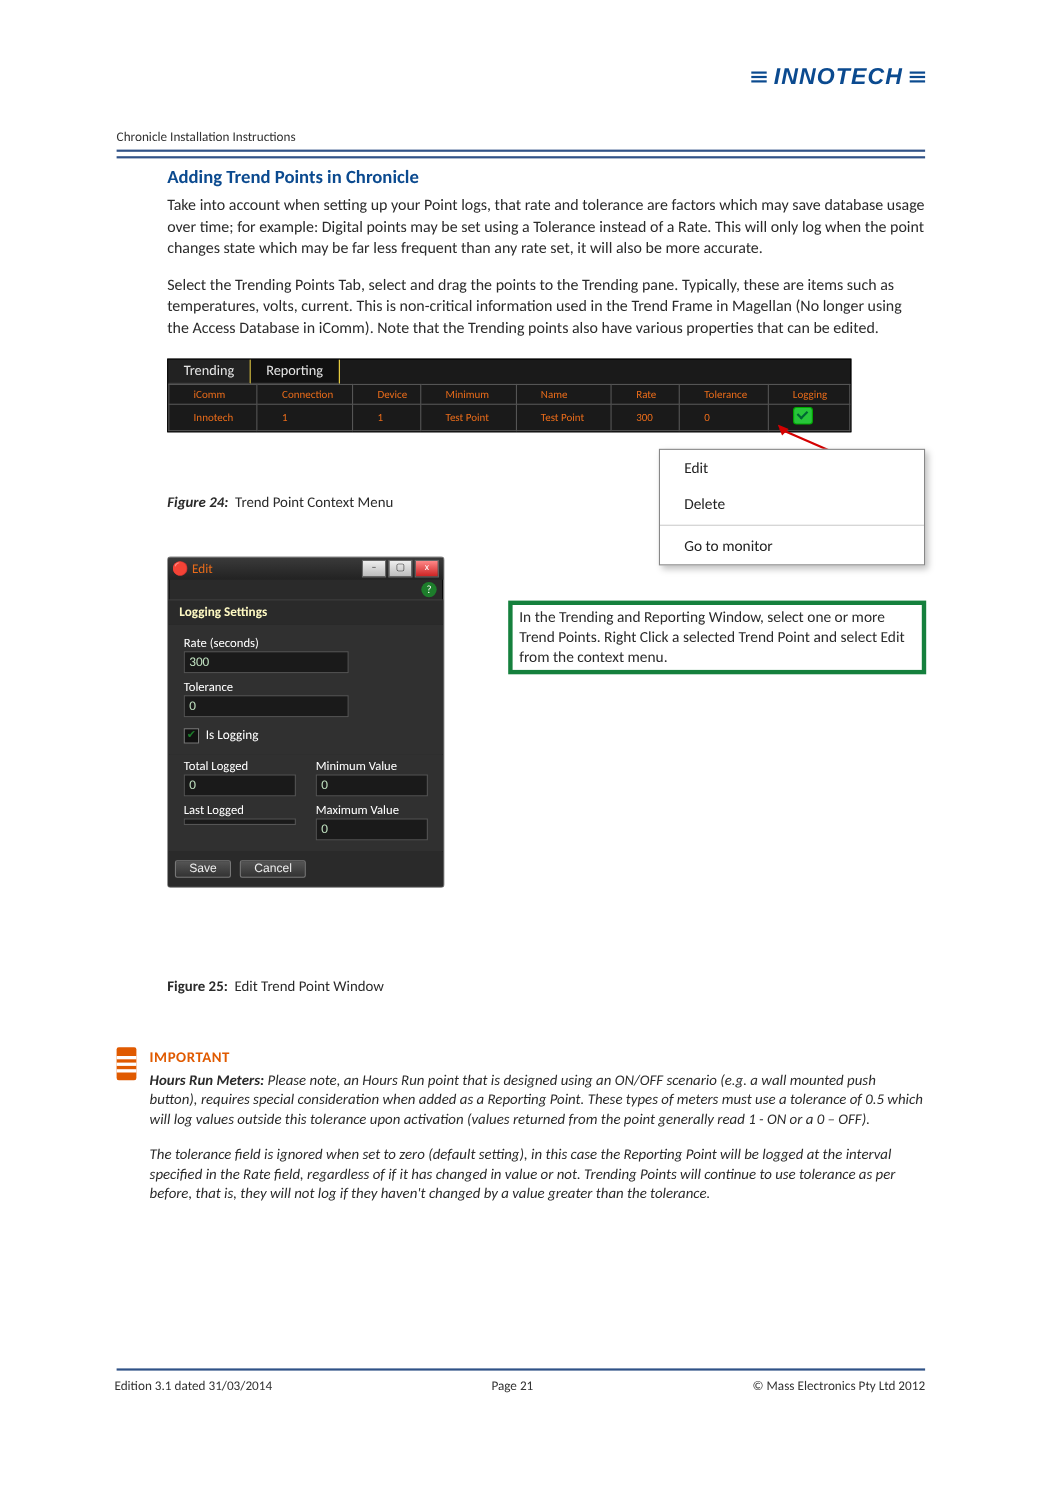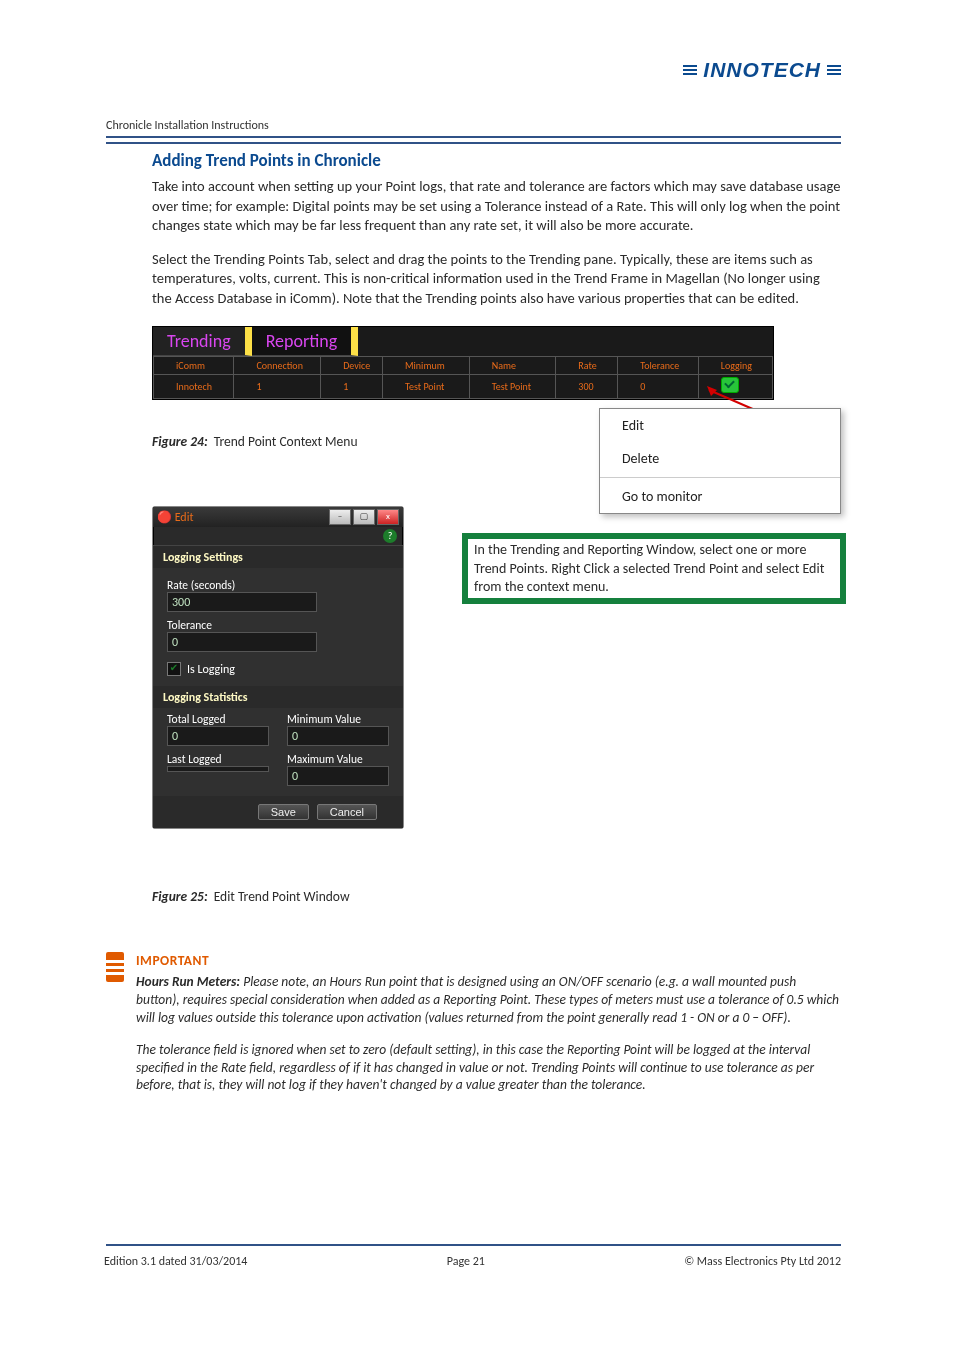--- a/index.html
+++ b/index.html
@@ -12,53 +12,53 @@
 .logo .tail span{display:block;width:14px;height:2px;background:#0b4a8f}
 .running{font-size:12px;color:#333;margin-top:70px}
 .rule{height:2px;margin-top:4px;background:#1a3f7a;opacity:.9}
 .rule2{height:2px;margin-top:4px;background:#1a3f7a;opacity:.9;margin-bottom:6px}
 .content{margin-left:46px;margin-top:6px}
 h2{font-size:17px;font-weight:700;color:#0b4a8f;margin:6px 0 6px}
 p{font-size:14.5px;line-height:1.35;margin:0 0 14px}
 .fig-area{position:relative;margin-left:0;margin-top:18px;height:570px}
 .trend-panel{position:absolute;left:0;top:0;width:620px;border:1px solid #000;background:#1a1a1a}
 .tabs{display:flex}
-.tab{padding:3px 14px;font-size:18px;color:#d946ef;border-right:7px solid #fde047;border-bottom:1px solid #444;background:#111;cursor:default}
+.tab{padding:3px 14px;font-size:13px;color:#e5e5e5;border-right:1px solid #fde047;border-bottom:1px solid #444;background:#111;cursor:default}
 .tab.active-tab{background:#222}
 table.grid{width:100%;border-collapse:collapse;table-layout:fixed}
 table.grid th,table.grid td{border:1px solid #555;padding:2px 22px;font-size:10px;text-align:left;color:#e86b1a;font-weight:400}
 table.grid td{color:#e86b1a}
 .arrow{position:absolute;left:555px;top:60px;pointer-events:none}
 .ctx-menu{position:absolute;left:447px;top:82px;width:240px;background:#fff;border:1px solid #888;box-shadow:3px 3px 6px rgba(0,0,0,.25)}
 .ctx-menu div{padding:8px 22px;font-size:14px;color:#222}
 .ctx-menu .sep{border-top:1px solid #ccc;margin:2px 0;padding:0;height:0}
-.fig-caption{font-size:13.5px;margin-top:7px}
+.fig-caption{font-size:13.5px;margin-top:22px}
 .fig-caption b{font-style:italic;font-weight:700}
-.red-box{position:absolute;left:310px;top:207px;width:360px;border:6px solid #15803d;padding:2px 6px;font-size:14px;line-height:1.3;background:#fff}
+.red-box{position:absolute;left:310px;top:220px;width:360px;border:4px solid #15803d;padding:2px 6px;font-size:14px;line-height:1.3;background:#fff}
 .edit-win{position:absolute;left:0;top:180px;width:250px;background:#2a2a2a;border:1px solid #888;border-radius:3px;box-shadow:0 0 0 1px #000 inset}
 .titlebar{display:flex;align-items:center;justify-content:space-between;padding:2px 4px;background:linear-gradient(#3a3a3a,#222);font-size:12px;color:#e86b1a}
 .titlebar .buttons{display:flex;gap:2px}
 .titlebar .btn{width:20px;height:14px;border:1px solid #666;background:linear-gradient(#eee,#bbb);font-size:9px;line-height:12px;text-align:center;color:#333}
 .titlebar .btn.close{background:linear-gradient(#f88,#c22);color:#fff}
 .help{display:flex;justify-content:flex-end;padding:2px 6px;border-bottom:1px solid #444}
 .help span{width:14px;height:14px;border-radius:50%;background:#1d7d2b;color:#fff;font-size:10px;text-align:center;line-height:14px}
 .section-h{color:#fef9c3;font-size:12px;font-weight:700;padding:4px 10px;background:#2a2a2a}
 .form-body{padding:4px 14px 10px;background:#303030}
 .lbl{color:#fff;font-size:11.5px;margin-top:6px}
 .inp{background:#1a1a1a;border:1px solid #555;color:#bfe0bf;font-size:12px;padding:2px 4px;width:150px;box-sizing:border-box}
 .chk{display:flex;align-items:center;gap:6px;margin-top:10px;color:#fff;font-size:12px}
 .chk .box{width:12px;height:12px;border:1px solid #777;background:#111;color:#1d7d2b;font-size:10px;line-height:10px;text-align:center}
 .stats{display:flex;gap:18px;padding:4px 14px 10px;background:#303030}
 .stats .col{flex:1}
 .stats .lbl2{color:#fff;font-size:11.5px}
 .inp2{background:#1a1a1a;border:1px solid #555;color:#bfe0bf;font-size:12px;padding:2px 4px;width:100%;box-sizing:border-box}
-.dlg-buttons{display:flex;justify-content:flex-end;gap:8px;padding:8px 26px;background:#2a2a2a}
+.dlg-buttons{display:flex;gap:8px;padding:8px 6px;background:#2a2a2a}
 .dlg-buttons button{font-size:11px;padding:1px 12px;background:linear-gradient(#555,#333);color:#eee;border:1px solid #777;border-radius:2px}
 .fig25{margin-top:10px;font-size:13.5px}
-.fig25 b{font-style:italic;font-weight:700}
+.fig25 b{font-weight:700}
 .important-block{display:flex;gap:12px;margin-top:56px;margin-left:0}
 .imp-icon{width:30px;height:30px;background:#e05a00;border-radius:2px;display:flex;flex-direction:column;justify-content:center;align-items:center;gap:3px}
 .imp-icon span{display:block;width:18px;height:3px;background:#fff}
 .imp-text{font-size:13.5px}
 .imp-title{color:#e05a00;font-weight:700;letter-spacing:.5px;margin-bottom:4px}
 .imp-text p{font-style:italic;font-size:13.5px;line-height:1.32;margin:0 0 14px}
 .imp-text p b{font-style:italic;font-weight:700}
 .footer-rule{position:absolute;left:106px;right:86px;bottom:104px;height:2px;background:#1a3f7a;opacity:.9}
 .footer{position:absolute;left:104px;right:86px;bottom:82px;display:flex;justify-content:space-between;font-size:12px;color:#333}
 .check-cell{display:inline-block;width:16px;height:14px;background:#28c53a;border:1px solid #0a0;border-radius:3px;position:relative}
@@ -168,21 +168,20 @@
         <div class="form-body">
           <div class="lbl">Rate (seconds)</div>
           <div class="inp">300</div>
           <div class="lbl">Tolerance</div>
           <div class="inp">0</div>
           <div class="chk">
             <div class="box">✔</div>
             <span>Is Logging</span>
           </div>
         </div>
-        <div class="section-h">Logging Statistics</div>
         <div class="stats">
           <div class="col">
             <div class="lbl2">Total Logged</div>
             <div class="inp2">0</div>
             <div class="lbl2" style="margin-top:6px">Last Logged</div>
             <div class="inp2"></div>
           </div>
           <div class="col">
             <div class="lbl2">Minimum Value</div>
             <div class="inp2">0</div>

